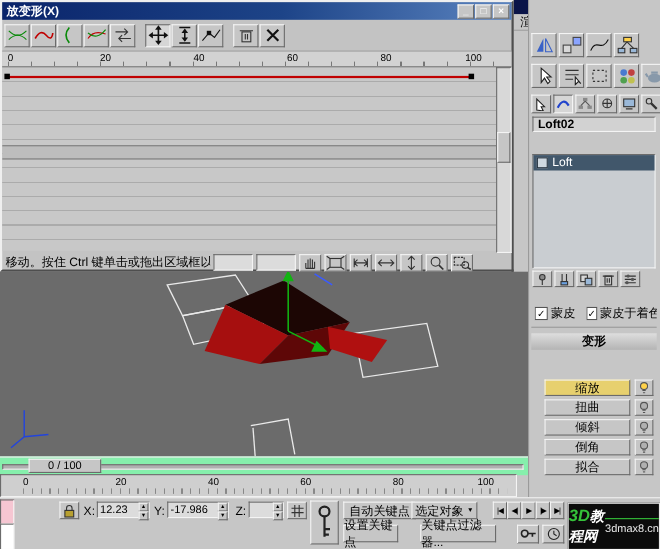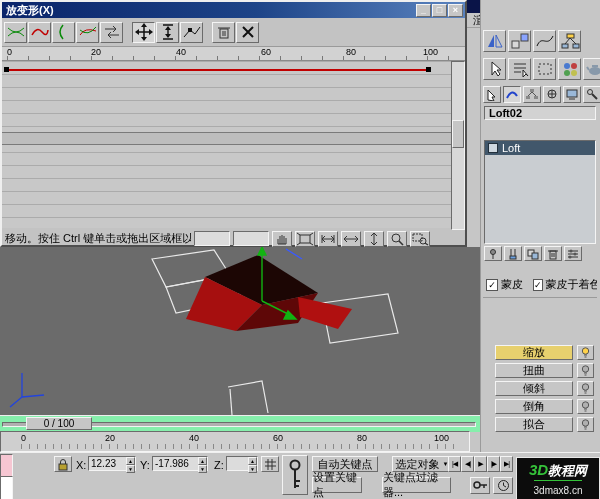--- a/index.html
+++ b/index.html
@@ -93,21 +93,21 @@
   .cfield{position:absolute;top:3px;height:15px;background:#dcdcdc;display:flex;align-items:center;box-sizing:border-box}
   .cfield .val{flex:1;padding-left:2px;font-size:10px;white-space:nowrap;overflow:hidden}
   .spin{width:9px;height:13px;display:flex;flex-direction:column}
   .spin span{flex:1;font-size:5px;line-height:6px;text-align:center;background:#c6c6c6;
        border:1px solid;border-color:#f4f4f4 #6b6b6b #6b6b6b #f4f4f4}
   .bbtn{position:absolute;height:16px;font-size:11px}
   #prompt{position:absolute;left:14px;top:24px;width:252px;height:18px;background:#d8d8d8;
        display:flex;align-items:center;padding-left:4px;box-sizing:border-box}
   .pb{width:13px;height:16px;font-size:7px;letter-spacing:-1px}
   #logo{position:absolute;right:0;top:4px;width:84px;height:43px;background:#0c0c0c;z-index:6;
-       display:flex;flex-direction:column;align-items:center;justify-content:center;
+       display:flex;flex-direction:row;align-items:center;justify-content:center;
        border:1px solid #e8e8e8;box-sizing:border-box}
   #logo .l1{font-weight:bold;font-style:italic}
   #logo .g{color:#35c23a;font-size:15px}
   #logo .w{color:#fff;font-size:13px}
   #logo .l2{color:#e8e8e8;font-size:10px;border-top:1px solid #35c23a;padding-top:4px}
 </style>
 </head>
 <body>
 
 <div id="viewport" class="abs">
@@ -456,20 +456,23 @@
   <div class="chk" style="left:5px;width:44px">
     <span class="box">✓</span>
     <span>蒙皮</span>
   </div>
   <div class="chk" style="left:52px;width:64px">
     <span class="box">✓</span>
     <span>蒙皮于着色视</span>
   </div>
 
   <div id="sep1"></div>
+  <div id="rollout">
+    <span>变形</span>
+  </div>
 
   <div class="defbtn raised btn active" style="top:345px">
     <span>缩放</span>
     </div>
   <div class="bulb raised btn" style="top:345px">
     <svg width="11" height="11">
       <circle cx="5.5" cy="4" r="3.2" fill="#ffd24a" stroke="#555"></circle>
         <line x1="4" y1="8" x2="7" y2="8" stroke="#555"></line>
         <line x1="4.5" y1="10" x2="6.5" y2="10" stroke="#555"></line>
       </svg>
@@ -588,21 +591,21 @@
       </svg>
     </div>
 
   <div class="bbtn raised btn" style="left:312px;top:3px;width:66px">
     <span>自动关键点</span>
     </div>
   <div class="bbtn raised btn" style="left:312px;top:24px;width:50px">
     <span>设置关键点</span>
     </div>
 
-  <div class="bbtn raised btn" style="left:392px;top:3px;width:60px">
+  <div class="bbtn raised btn" style="left:374px;top:3px;width:60px">
     <span>选定对象</span>
     <span style="font-size:6px;margin-left:3px">▼</span>
     </div>
   <div class="bbtn raised btn" style="left:382px;top:24px;width:69px">
     <span>关键点过滤器...</span>
     </div>
 
 
   <div class="bbtn raised btn pb" style="left:448px;top:3px">
     <span>|◀</span>

